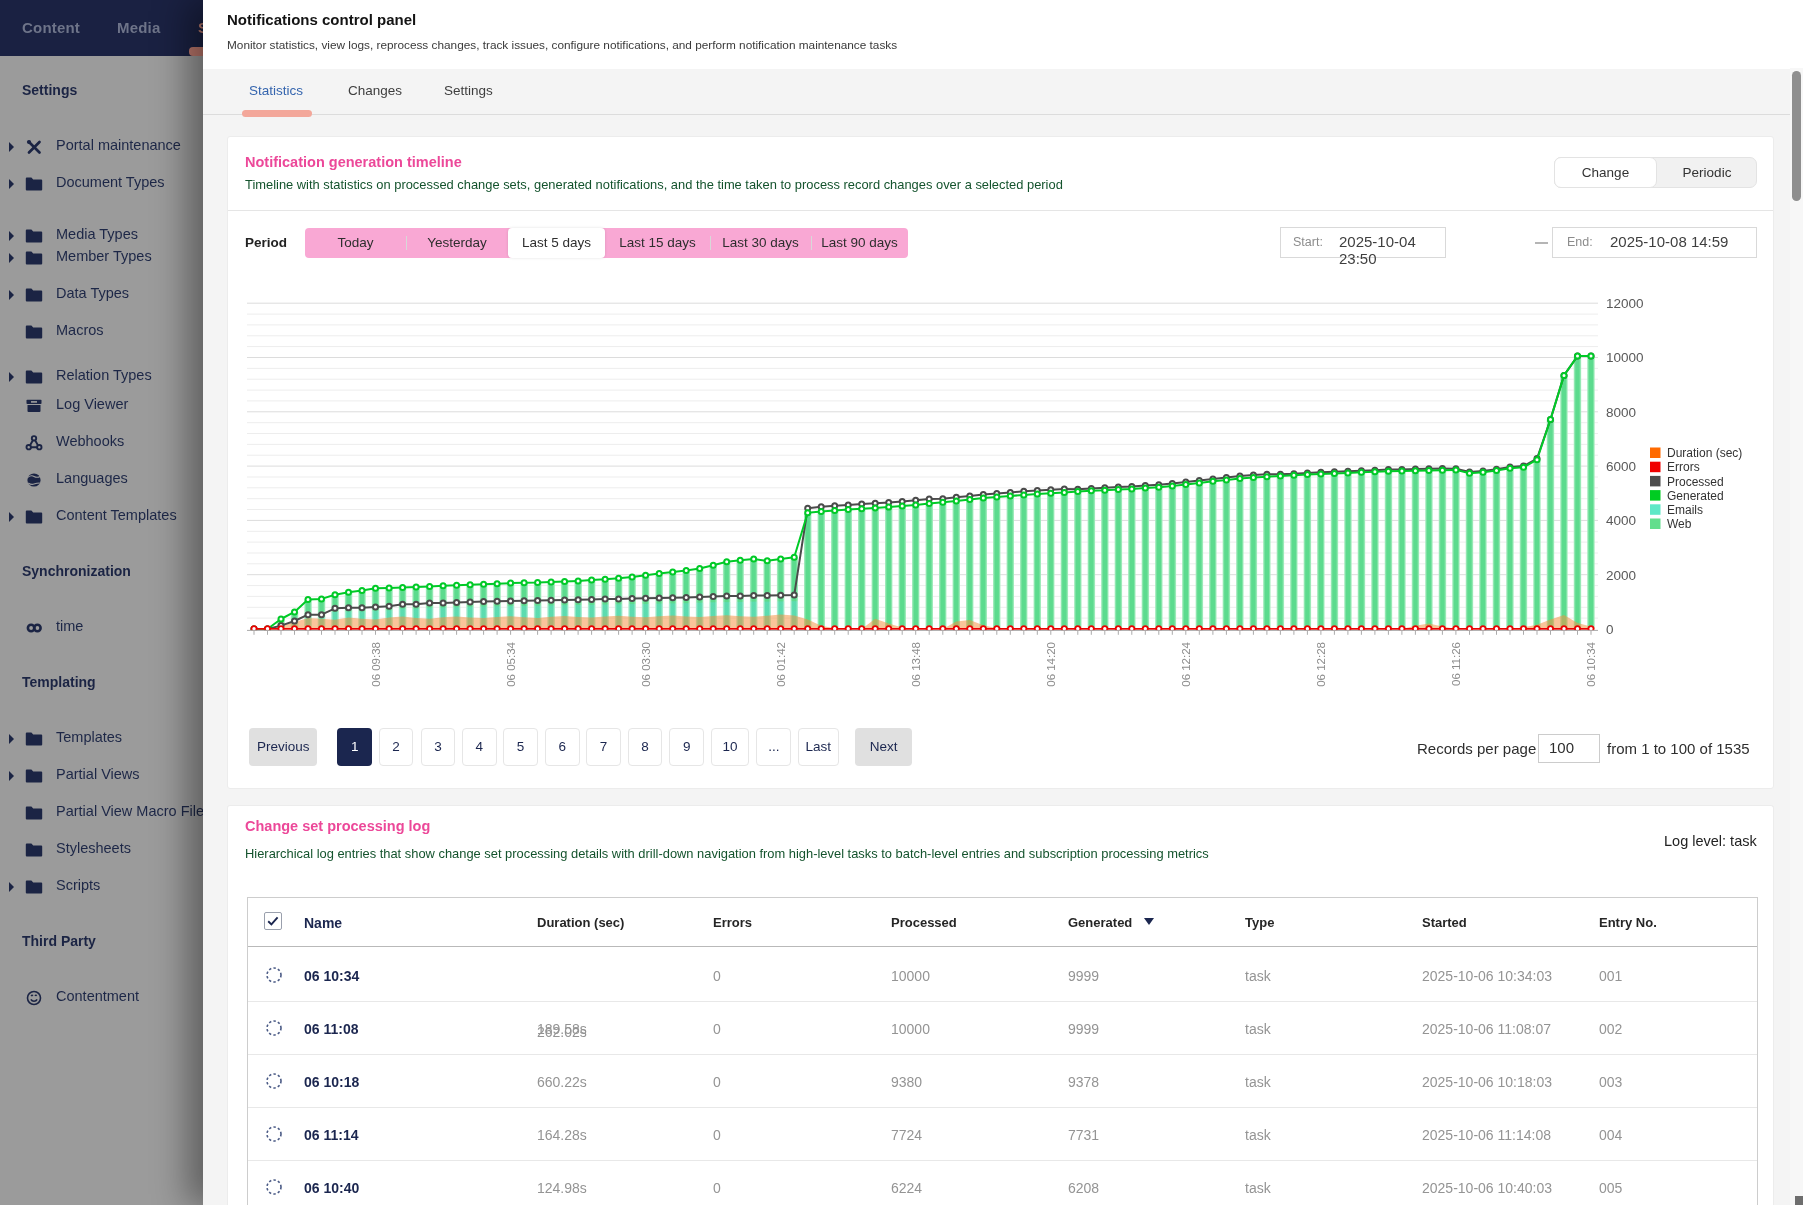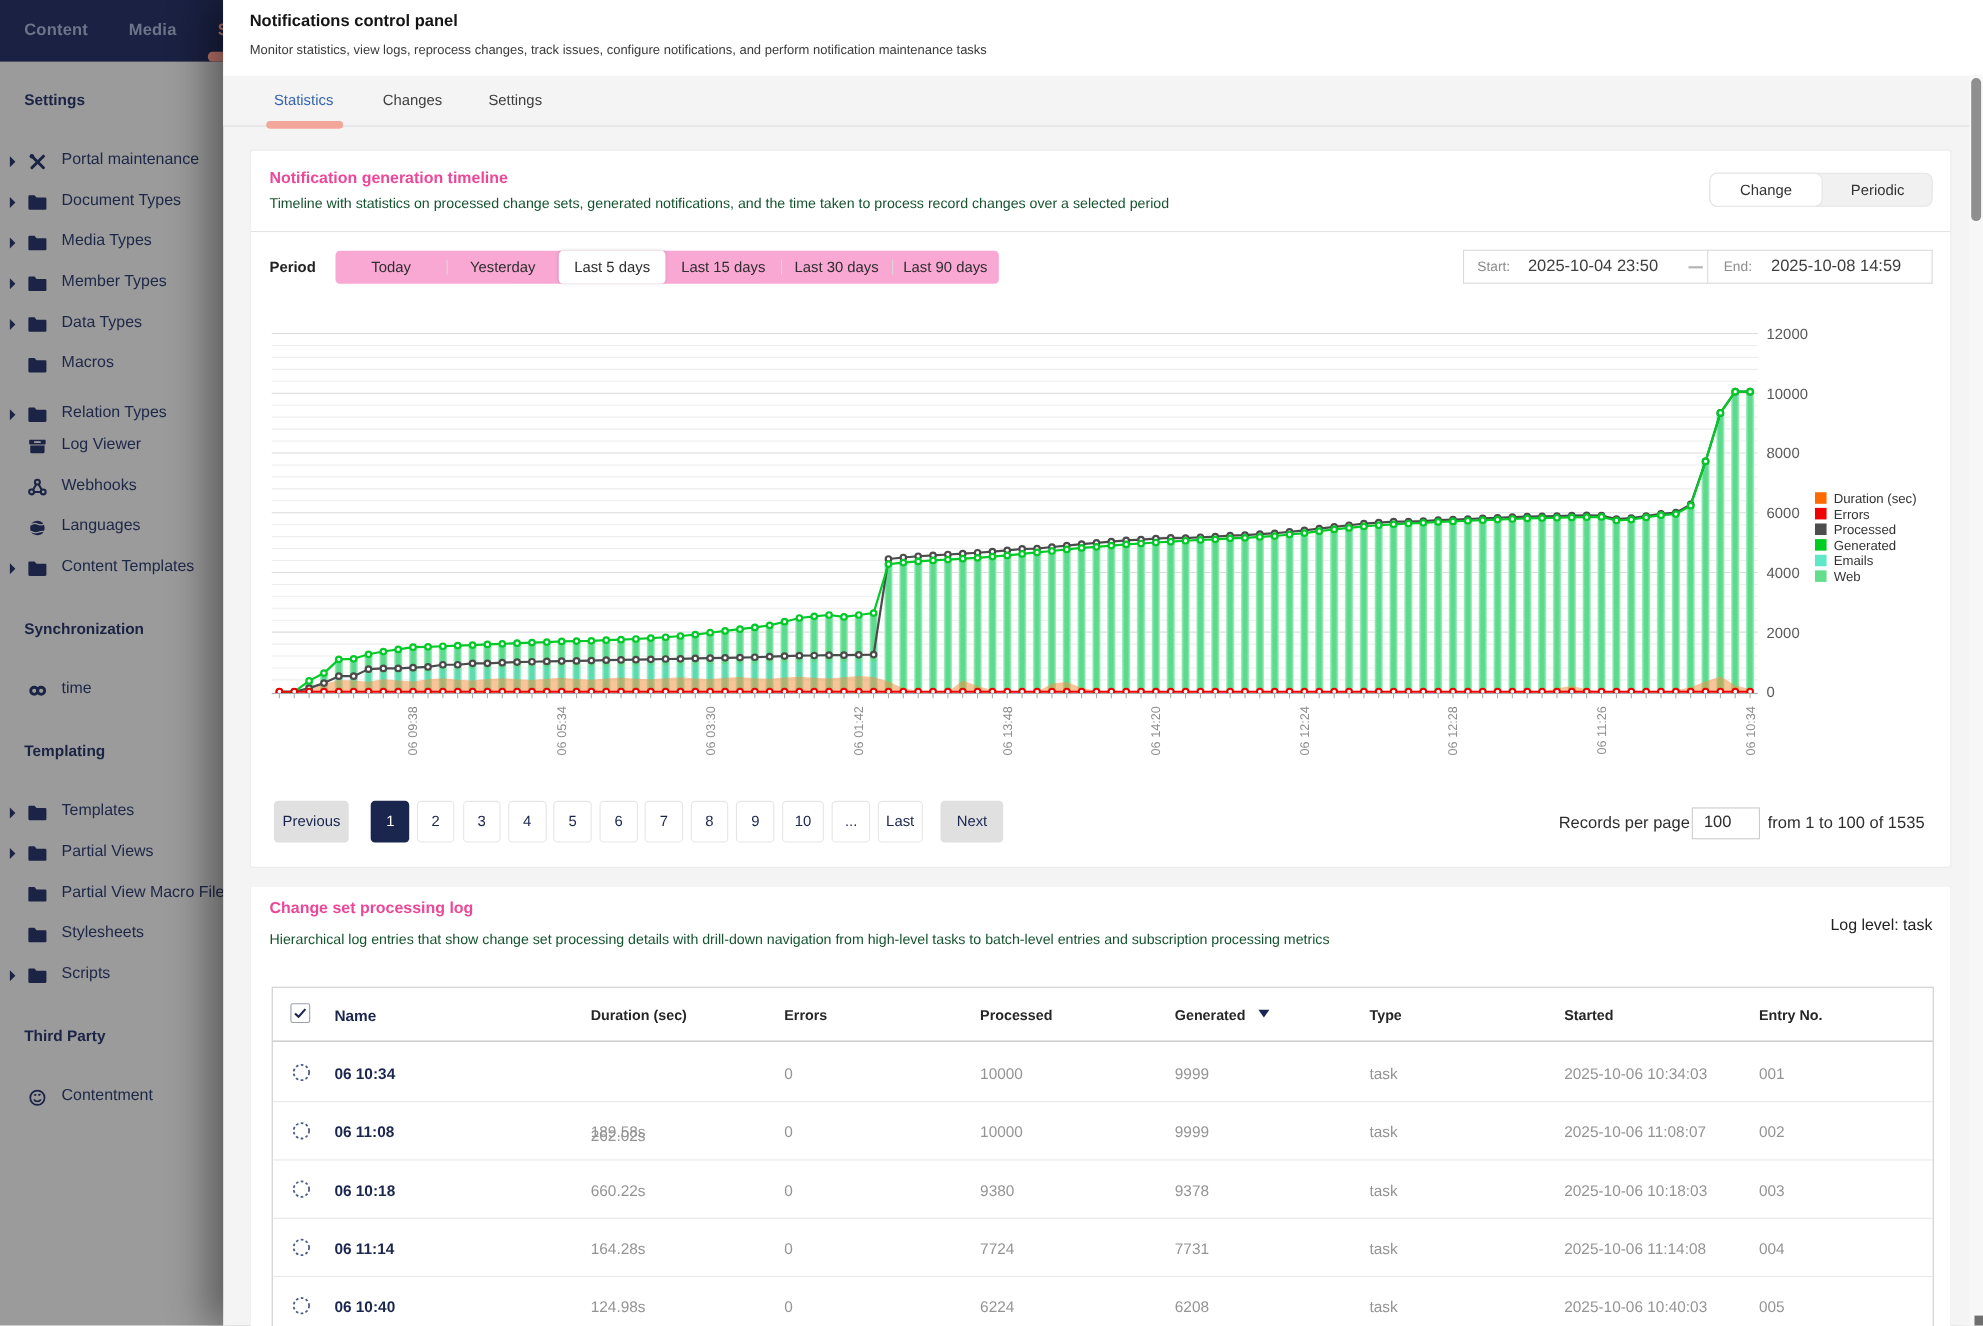--- a/index.html
+++ b/index.html
@@ -80,21 +80,21 @@
         </svg></span>
       <span class="lbl">Portal maintenance</span>
     </div>
     <div class="treeitem" style="top:172px;">
       <span class="arr"></span>
       <span class="ico"><svg width="18" height="18" viewBox="0 0 18 18">
           <path d="M0.8 3.4 a1 1 0 0 1 1-1 h4.6 l1.8 2.2 h8 a1 1 0 0 1 1 1 v9 a1 1 0 0 1 -1 1 h-14.4 a1 1 0 0 1 -1-1 z" fill="#1b2444"></path>
         </svg></span>
       <span class="lbl">Document Types</span>
     </div>
-    <div class="treeitem" style="top:209px;padding-left:16px;">
+    <div class="treeitem" style="top:224px;padding-left:16px;">
       <span class="arr"></span>
       <span class="ico"><svg width="18" height="18" viewBox="0 0 18 18">
           <path d="M0.8 3.4 a1 1 0 0 1 1-1 h4.6 l1.8 2.2 h8 a1 1 0 0 1 1 1 v9 a1 1 0 0 1 -1 1 h-14.4 a1 1 0 0 1 -1-1 z" fill="#1b2444"></path>
         </svg></span>
       <span class="lbl">Media Types</span>
     </div>
     <div class="treeitem" style="top:246px;">
       <span class="arr"></span>
       <span class="ico"><svg width="18" height="18" viewBox="0 0 18 18">
           <path d="M0.8 3.4 a1 1 0 0 1 1-1 h4.6 l1.8 2.2 h8 a1 1 0 0 1 1 1 v9 a1 1 0 0 1 -1 1 h-14.4 a1 1 0 0 1 -1-1 z" fill="#1b2444"></path>
@@ -231,21 +231,21 @@
       <div class="seg" style="left:0;width:101px;">Today</div>
       <div class="seg" style="left:101px;width:102px;">Yesterday</div>
       <div class="seg sel" style="left:203px;width:97px;">Last 5 days</div>
       <div class="seg" style="left:300px;width:105px;">Last 15 days</div>
       <div class="seg" style="left:405px;width:101px;">Last 30 days</div>
       <div class="seg" style="left:506px;width:97px;">Last 90 days</div>
       <div class="pipe" style="left:101px;"></div>
       <div class="pipe" style="left:405px;"></div>
       <div class="pipe" style="left:506px;"></div>
     </div>
-    <div class="datebox" style="left:1102px;width:224px;">
+    <div class="datebox" style="left:1052px;width:166px;">
       <span class="dl" style="left:12px;">Start:</span>
         <span class="dv" style="left:58px;">2025-10-04 23:50</span>
     </div>
     <div id="ddash"></div>
     <div class="datebox" style="left:1324px;width:205px;">
       <span class="dl" style="left:14px;">End:</span>
         <span class="dv" style="left:57px;">2025-10-08 14:59</span>
     </div>
     <svg width="1547" height="430" viewBox="227 270 1547 430" xmlns="http://www.w3.org/2000/svg" style="position:absolute;left:-1px;top:133px;font-family:'Liberation Sans',sans-serif">
         <defs>

